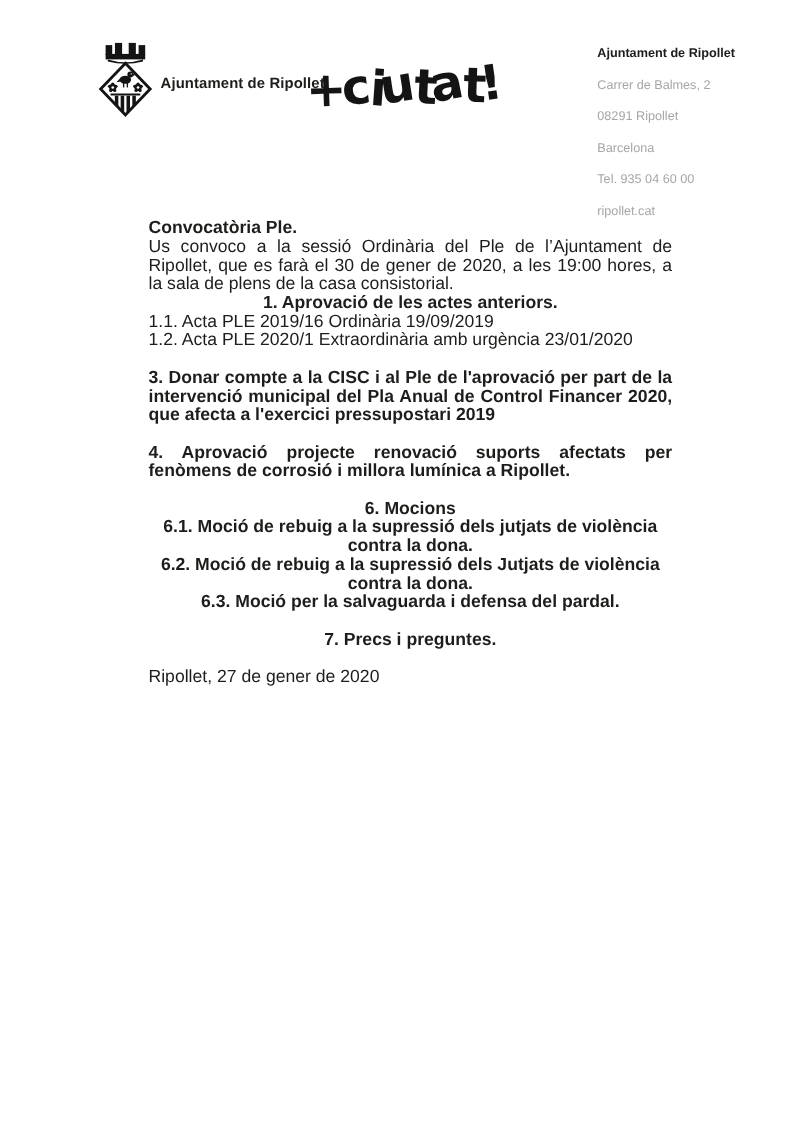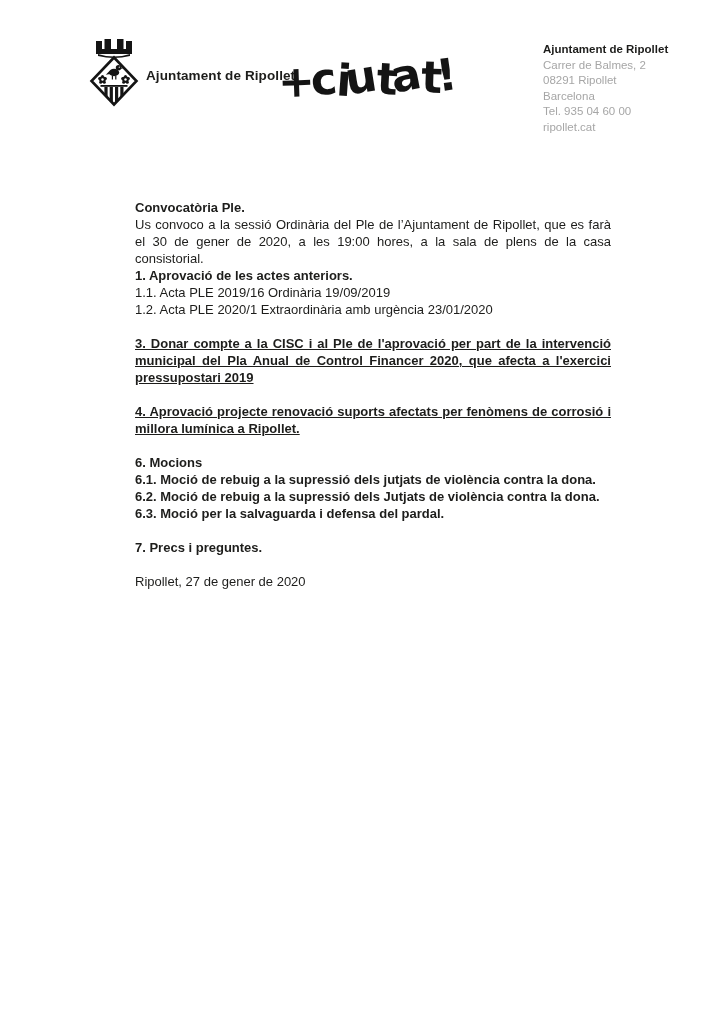--- a/index.html
+++ b/index.html
@@ -47,39 +47,39 @@
   }
   .office-block {
     position: absolute;
     left: 543px;
     top: 42px;
     font-size: 11.5px;
     line-height: 15.5px;
     width: 160px;
   }
   .office-title { font-weight: bold; color: #1d1d1b; }
-  .office-line  { color: #a6a6a6; }
+  .office-line  { color: #a6a6a6; margin-top: 13px; }
 
   
   .doc {
     position: absolute;
     left: 135px;
     top: 199px;
     width: 476px;
-    font-size: 13px;
+    font-size: 16px;
     line-height: 17px;
   }
   .doc p { margin: 0; }
   .heading      { font-weight: bold; margin: 0 0 17px; }
   .intro        { text-align: justify; margin: 0 0 5px; }
   .agenda-title { font-weight: bold; margin: 0 0 40px; }
   .agenda-title .u { border-bottom: 1.6px solid currentColor; padding-bottom: 0.5px; }
   .agenda-group { margin: 0 0 17px; }
-  .agenda-line.b { font-weight: bold; }
-  .agenda-line.j { text-align: justify; text-decoration: underline; }
+  .agenda-line.b { font-weight: bold; text-align: center; }
+  .agenda-line.j { text-align: justify; }
   .closing      { margin-top: 6px; }
 </style>
 </head>
 <body>
 
 <div class="page">
 
   <header>
 
     <svg class="coat" viewBox="0 0 52 81" aria-hidden="true">

